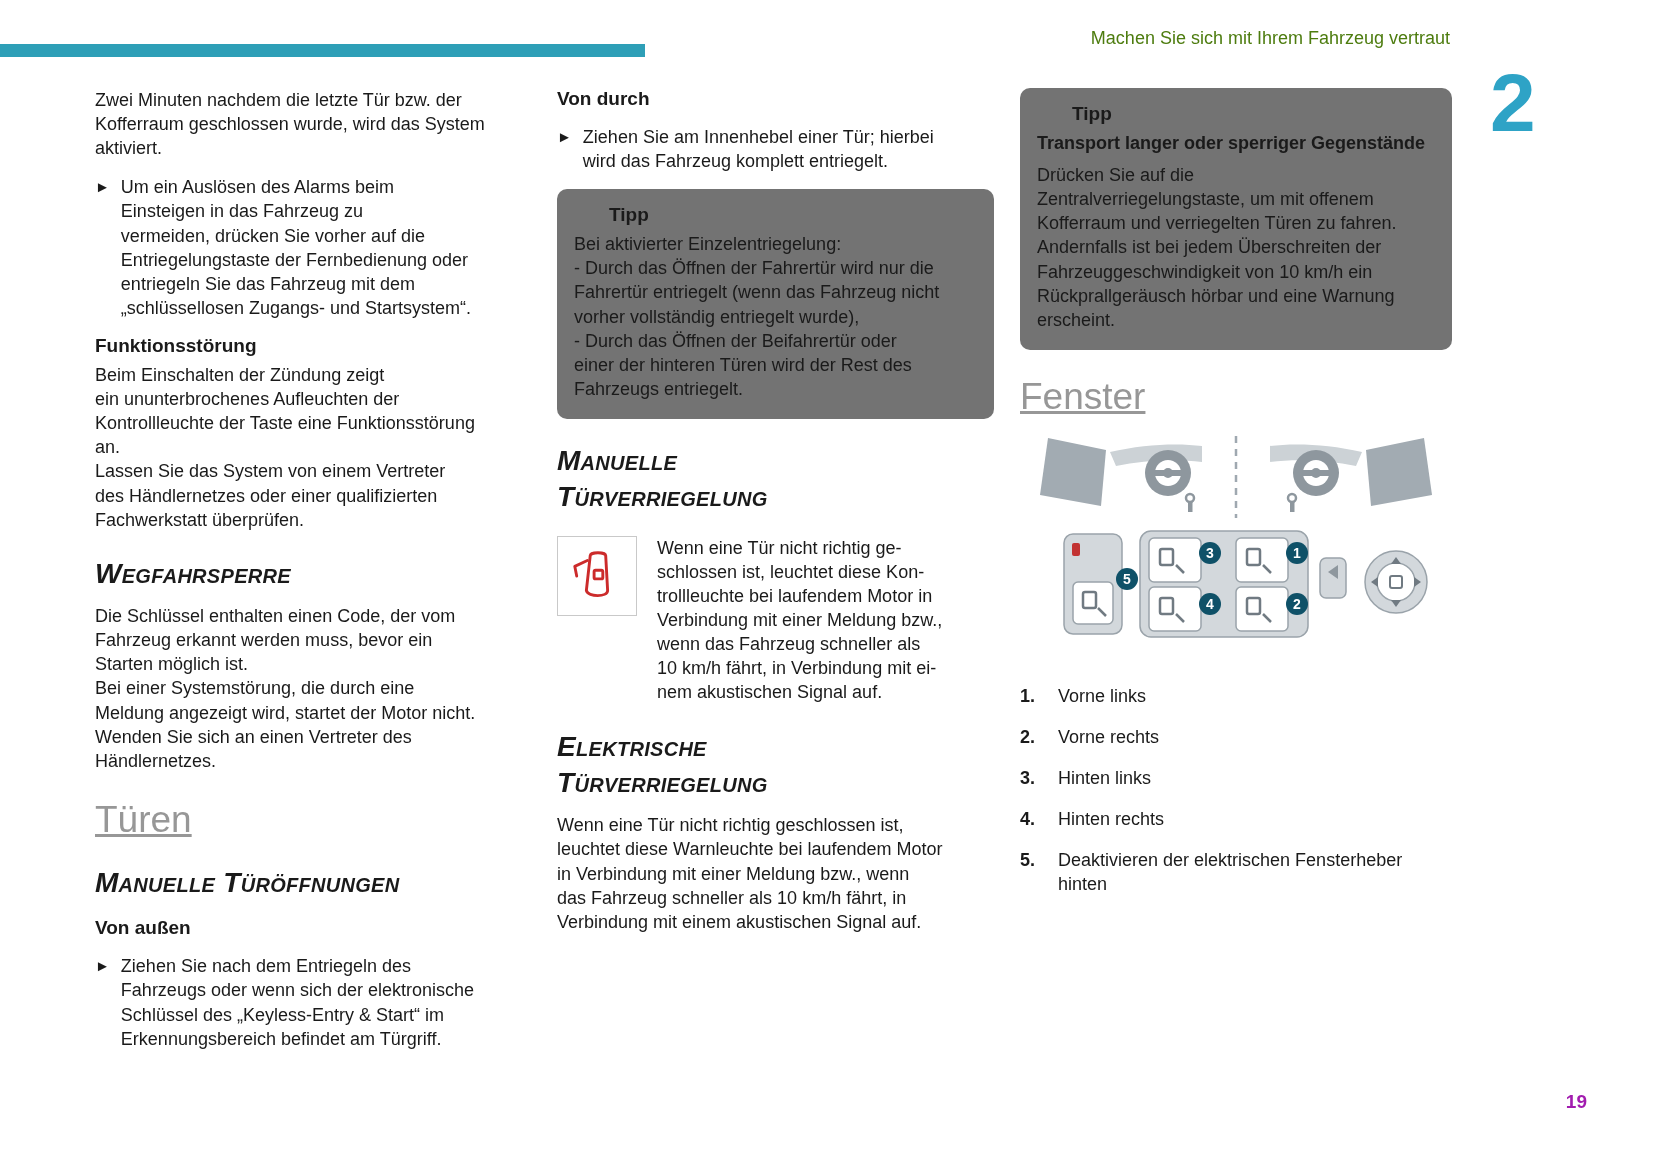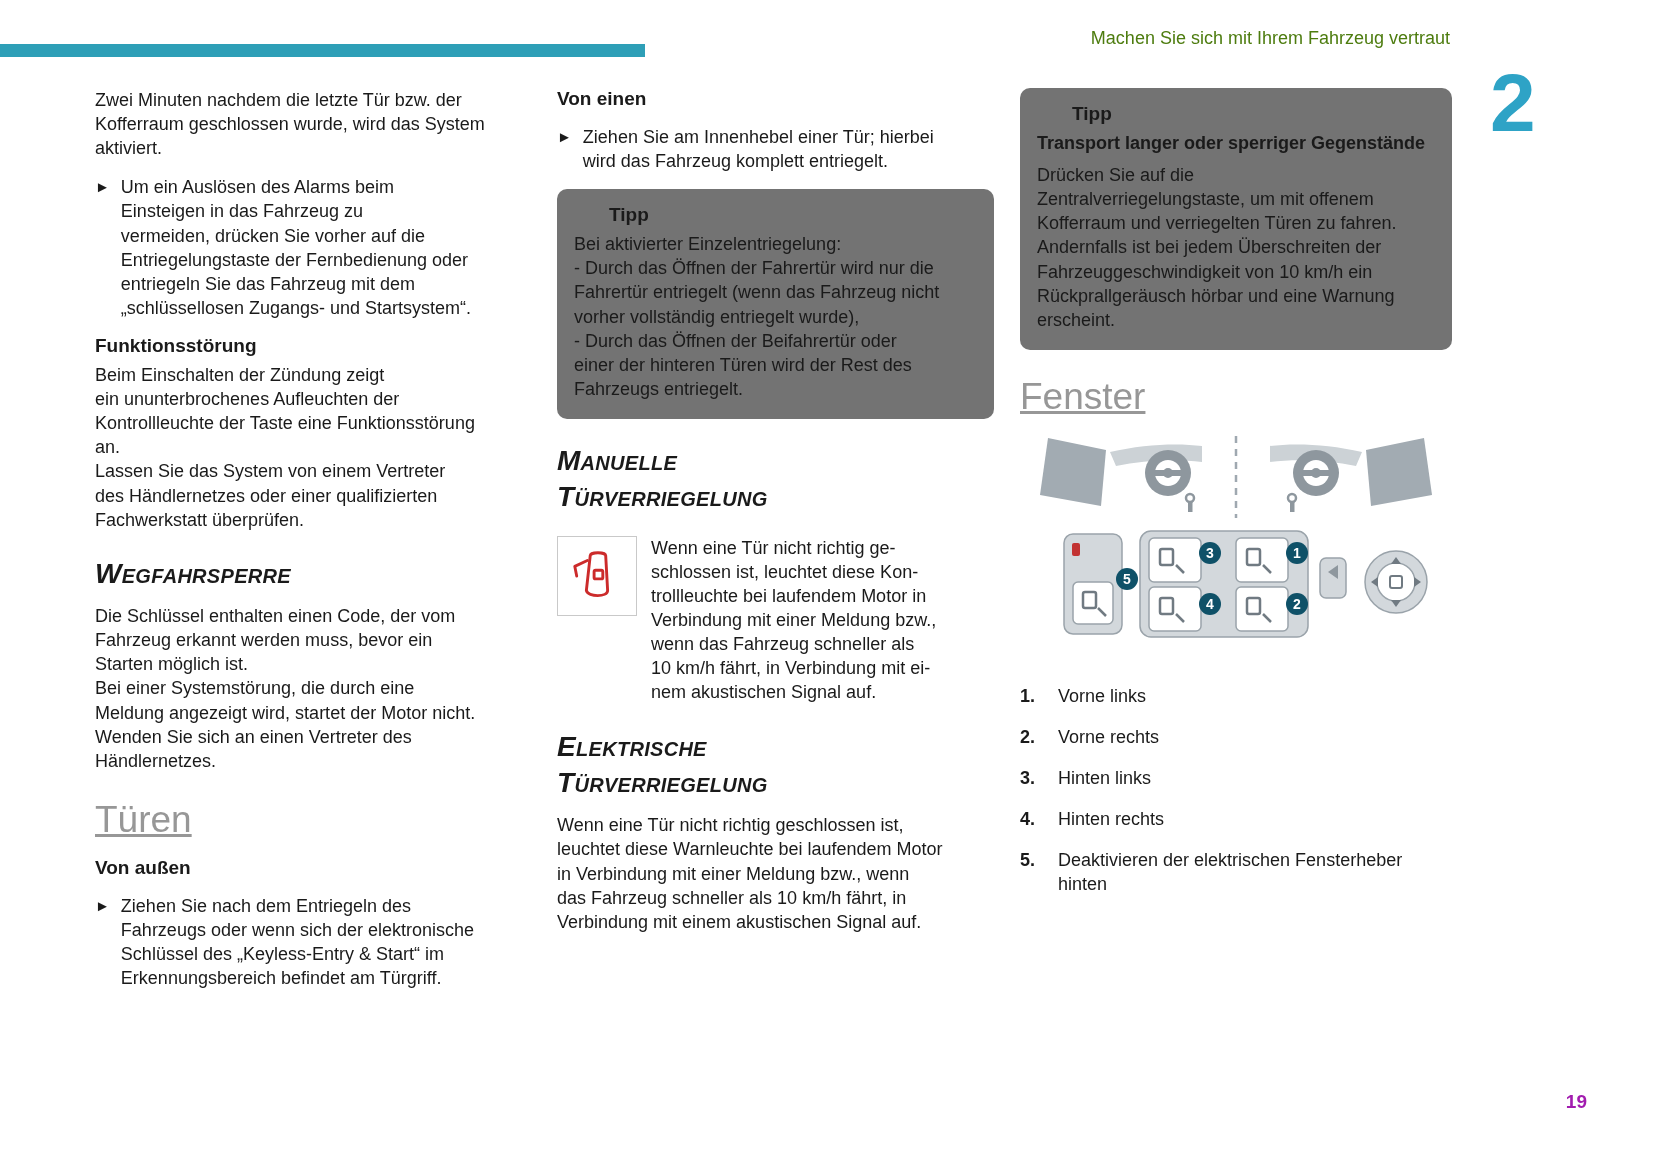--- a/index.html
+++ b/index.html
@@ -71,21 +71,21 @@
     padding: 15px 17px 18px;
     margin-top: 16px;
   }
   .info-icon { float: left; width: 13px; margin: 3px 19px 4px 3px; }
   .info-icon .dot { width: 13px; height: 13px; border-radius: 50%; background: #2277b8; margin-bottom: 4px; }
   .info-icon .bar { width: 13px; height: 29px; border-radius: 4px; background: #2277b8; }
   .tip-title { font-weight: bold; font-size: 19px; margin-bottom: 6px; }
   .tip-sub   { font-weight: bold; font-size: 18px; line-height: 1.34; margin-bottom: 8px; }
   .tip-body  { font-size: 18px; line-height: 1.34; white-space: pre-line; }
 
-  .media { display: flex; gap: 14px; margin: 20px 0 8px; }
+  .media { display: flex; gap: 20px; margin: 20px 0 8px; }
   .warn-box {
     width: 80px; height: 80px;
     border: 1px solid #c9c9c9;
     display: flex; align-items: center; justify-content: center;
     flex: 0 0 auto;
     background: #fff;
   }
   .media .body { flex: 1; }
 
   .illustration { margin: 14px 0 0; }
@@ -139,33 +139,34 @@
     <p class="body">Die Schlüssel enthalten einen Code, der vom
 Fahrzeug erkannt werden muss, bevor ein
 Starten möglich ist.
 Bei einer Systemstörung, die durch eine
 Meldung angezeigt wird, startet der Motor nicht.
 Wenden Sie sich an einen Vertreter des
 Händlernetzes.</p>
 
     <h2 class="big-gray">Türen</h2>
 
+    <h3 class="smallcaps">Manuelle Türöffnungen</h3>
     <h5 class="subhead">Von außen</h5>
 
     <div class="bullet">
       <span class="arrow">►</span>
       <p class="body">Ziehen Sie nach dem Entriegeln des
 Fahrzeugs oder wenn sich der elektronische
 Schlüssel des „Keyless-Entry &amp; Start“ im
 Erkennungsbereich befindet am Türgriff.</p>
     </div>
   </div>
 
   <div class="col col2">
-    <h5 class="subhead">Von einen</h5>
+    <h5 class="subhead">Von durch</h5>
 
     <div class="bullet">
       <span class="arrow">►</span>
       <p class="body">Ziehen Sie am Innenhebel einer Tür; hierbei
 wird das Fahrzeug komplett entriegelt.</p>
     </div>
 
     <div class="tip">
       <span class="info-icon">
         <span class="dot"></span>

